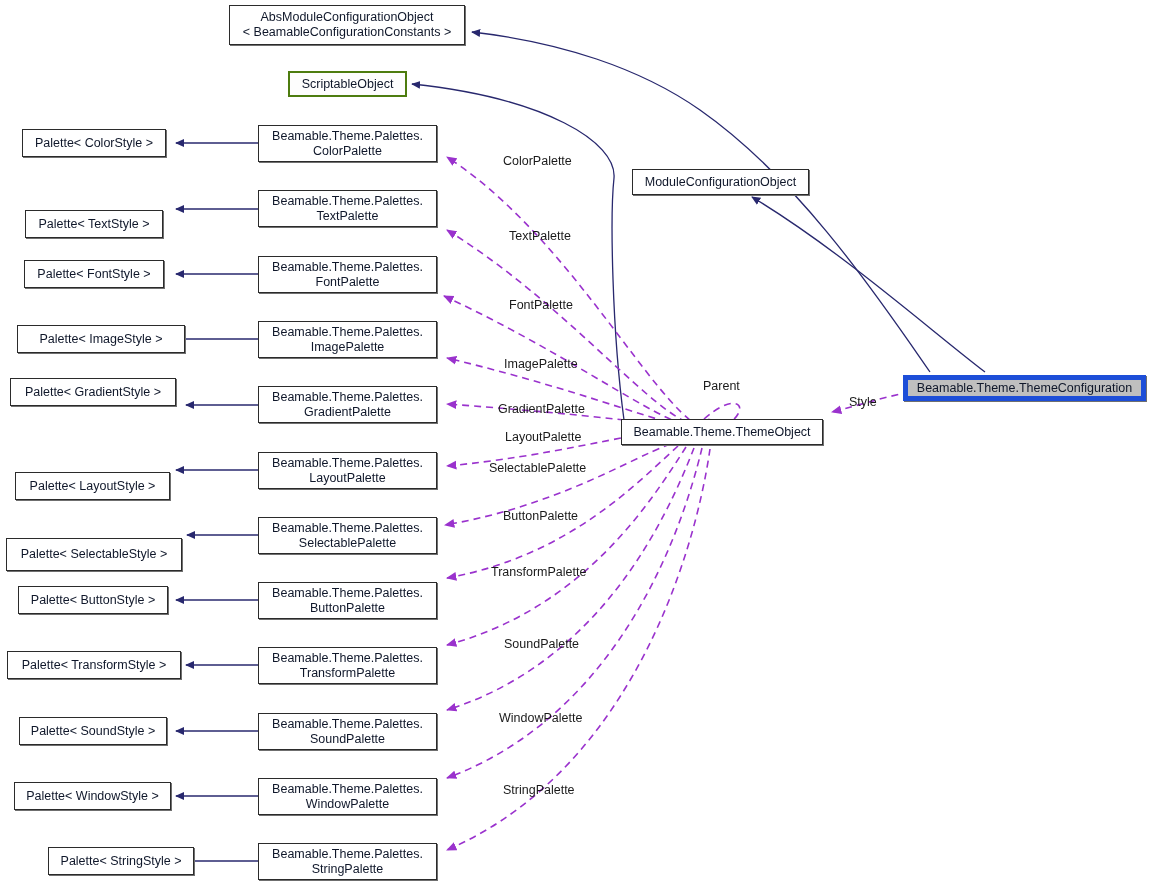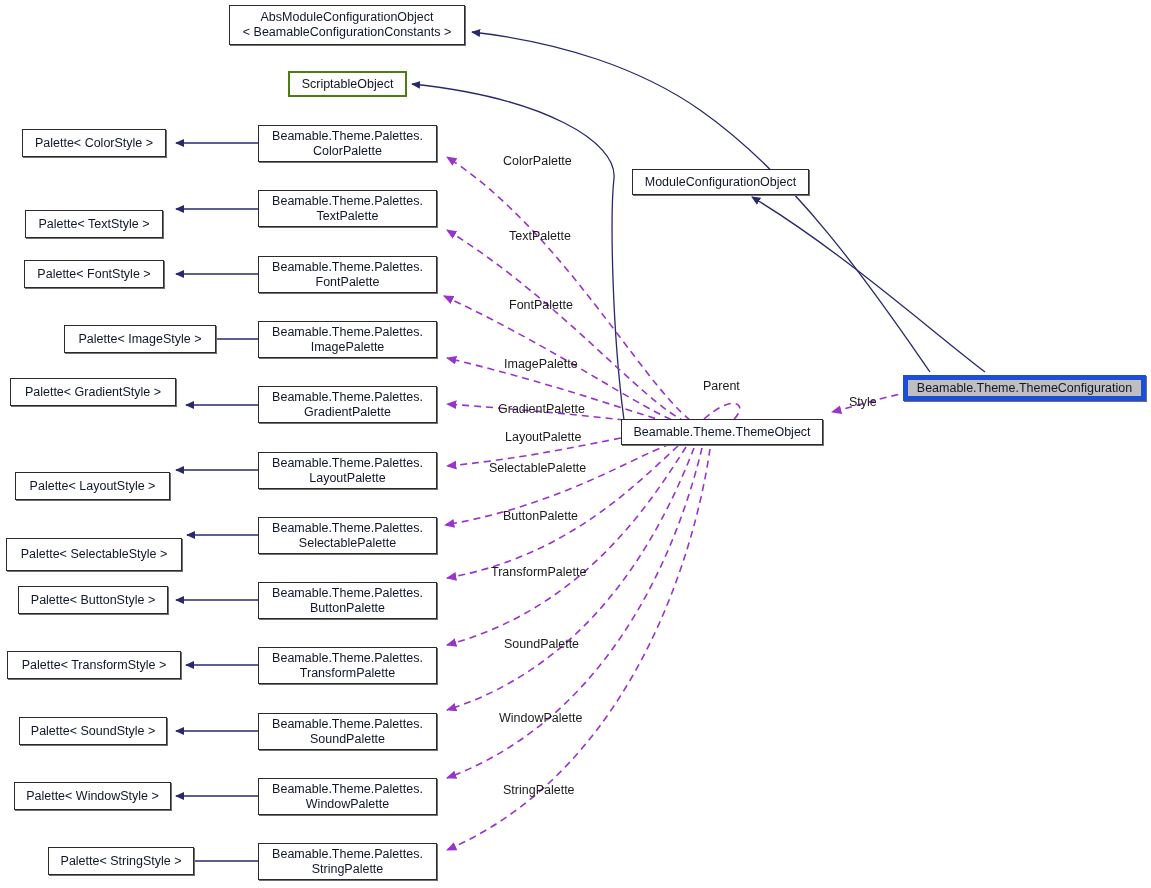--- a/index.html
+++ b/index.html
@@ -126,21 +126,21 @@
 
   <div class="node thick" style="left:632px; top:169px; width:177px; height:26px;">ModuleConfigurationObject</div>
 
   <div class="node thick" style="left:621px; top:419px; width:202px; height:26px;">Beamable.Theme.ThemeObject</div>
 
   <div class="node highlight" style="left:903px; top:375px; width:243px; height:26px;">Beamable.Theme.ThemeConfiguration</div>
 
   <div class="node thick" style="left:22px; top:129px; width:144px; height:28px;">Palette&lt; ColorStyle &gt;</div>
   <div class="node thick" style="left:25px; top:210px; width:138px; height:28px;">Palette&lt; TextStyle &gt;</div>
   <div class="node thick" style="left:24px; top:260px; width:140px; height:28px;">Palette&lt; FontStyle &gt;</div>
-  <div class="node thick" style="left:17px; top:325px; width:152px; height:28px;margin-left:47px;">Palette&lt; ImageStyle &gt;</div>
+  <div class="node thick" style="left:17px; top:325px; width:168px; height:28px;">Palette&lt; ImageStyle &gt;</div>
   <div class="node thick" style="left:10px; top:378px; width:166px; height:28px;">Palette&lt; GradientStyle &gt;</div>
   <div class="node thick" style="left:15px; top:456px; width:155px; height:28px;margin-top:16px;">Palette&lt; LayoutStyle &gt;</div>
   <div class="node thick" style="left:6px; top:538px; width:176px; height:33px;">Palette&lt; SelectableStyle &gt;</div>
   <div class="node thick" style="left:18px; top:586px; width:150px; height:28px;">Palette&lt; ButtonStyle &gt;</div>
   <div class="node thick" style="left:7px; top:651px; width:174px; height:28px;">Palette&lt; TransformStyle &gt;</div>
   <div class="node thick" style="left:19px; top:717px; width:148px; height:28px;">Palette&lt; SoundStyle &gt;</div>
   <div class="node thick" style="left:14px; top:782px; width:157px; height:28px;">Palette&lt; WindowStyle &gt;</div>
   <div class="node thick" style="left:20px; top:847px; width:146px; height:28px;margin-left:28px;">Palette&lt; StringStyle &gt;</div>
 
   <div class="node thick" style="left:258px; top:125px; width:179px; height:37px;">Beamable.Theme.Palettes.

